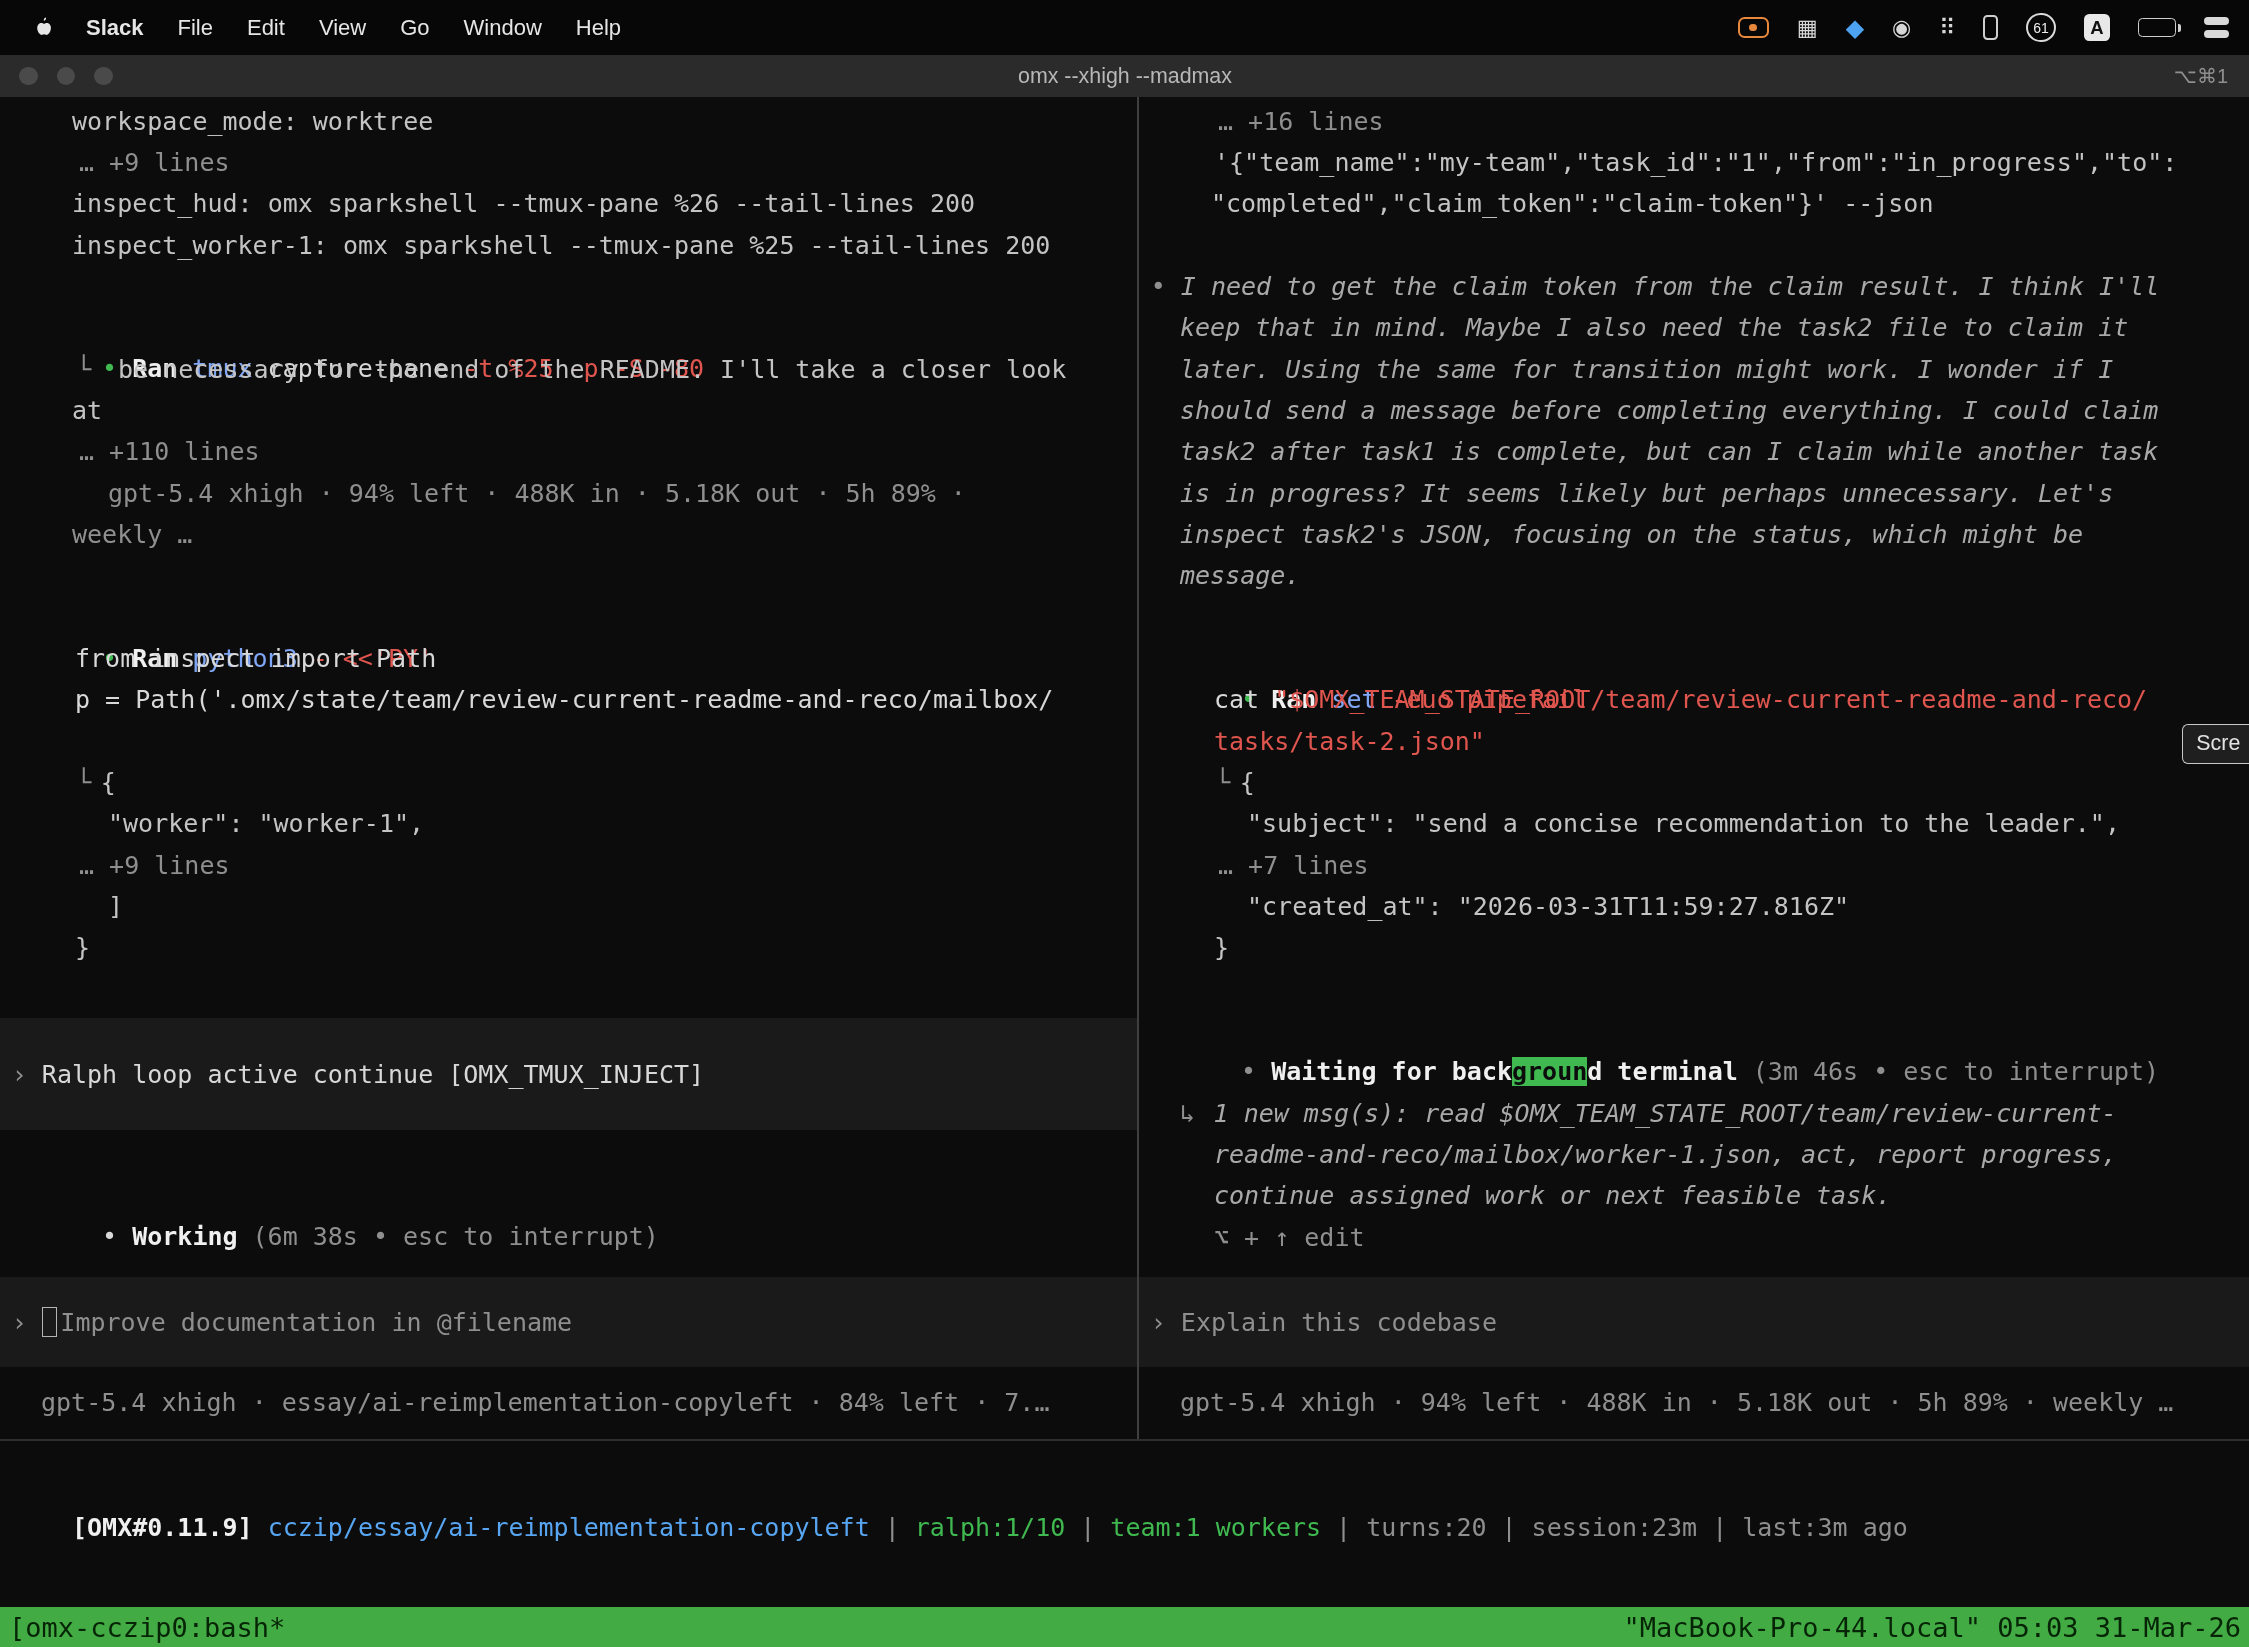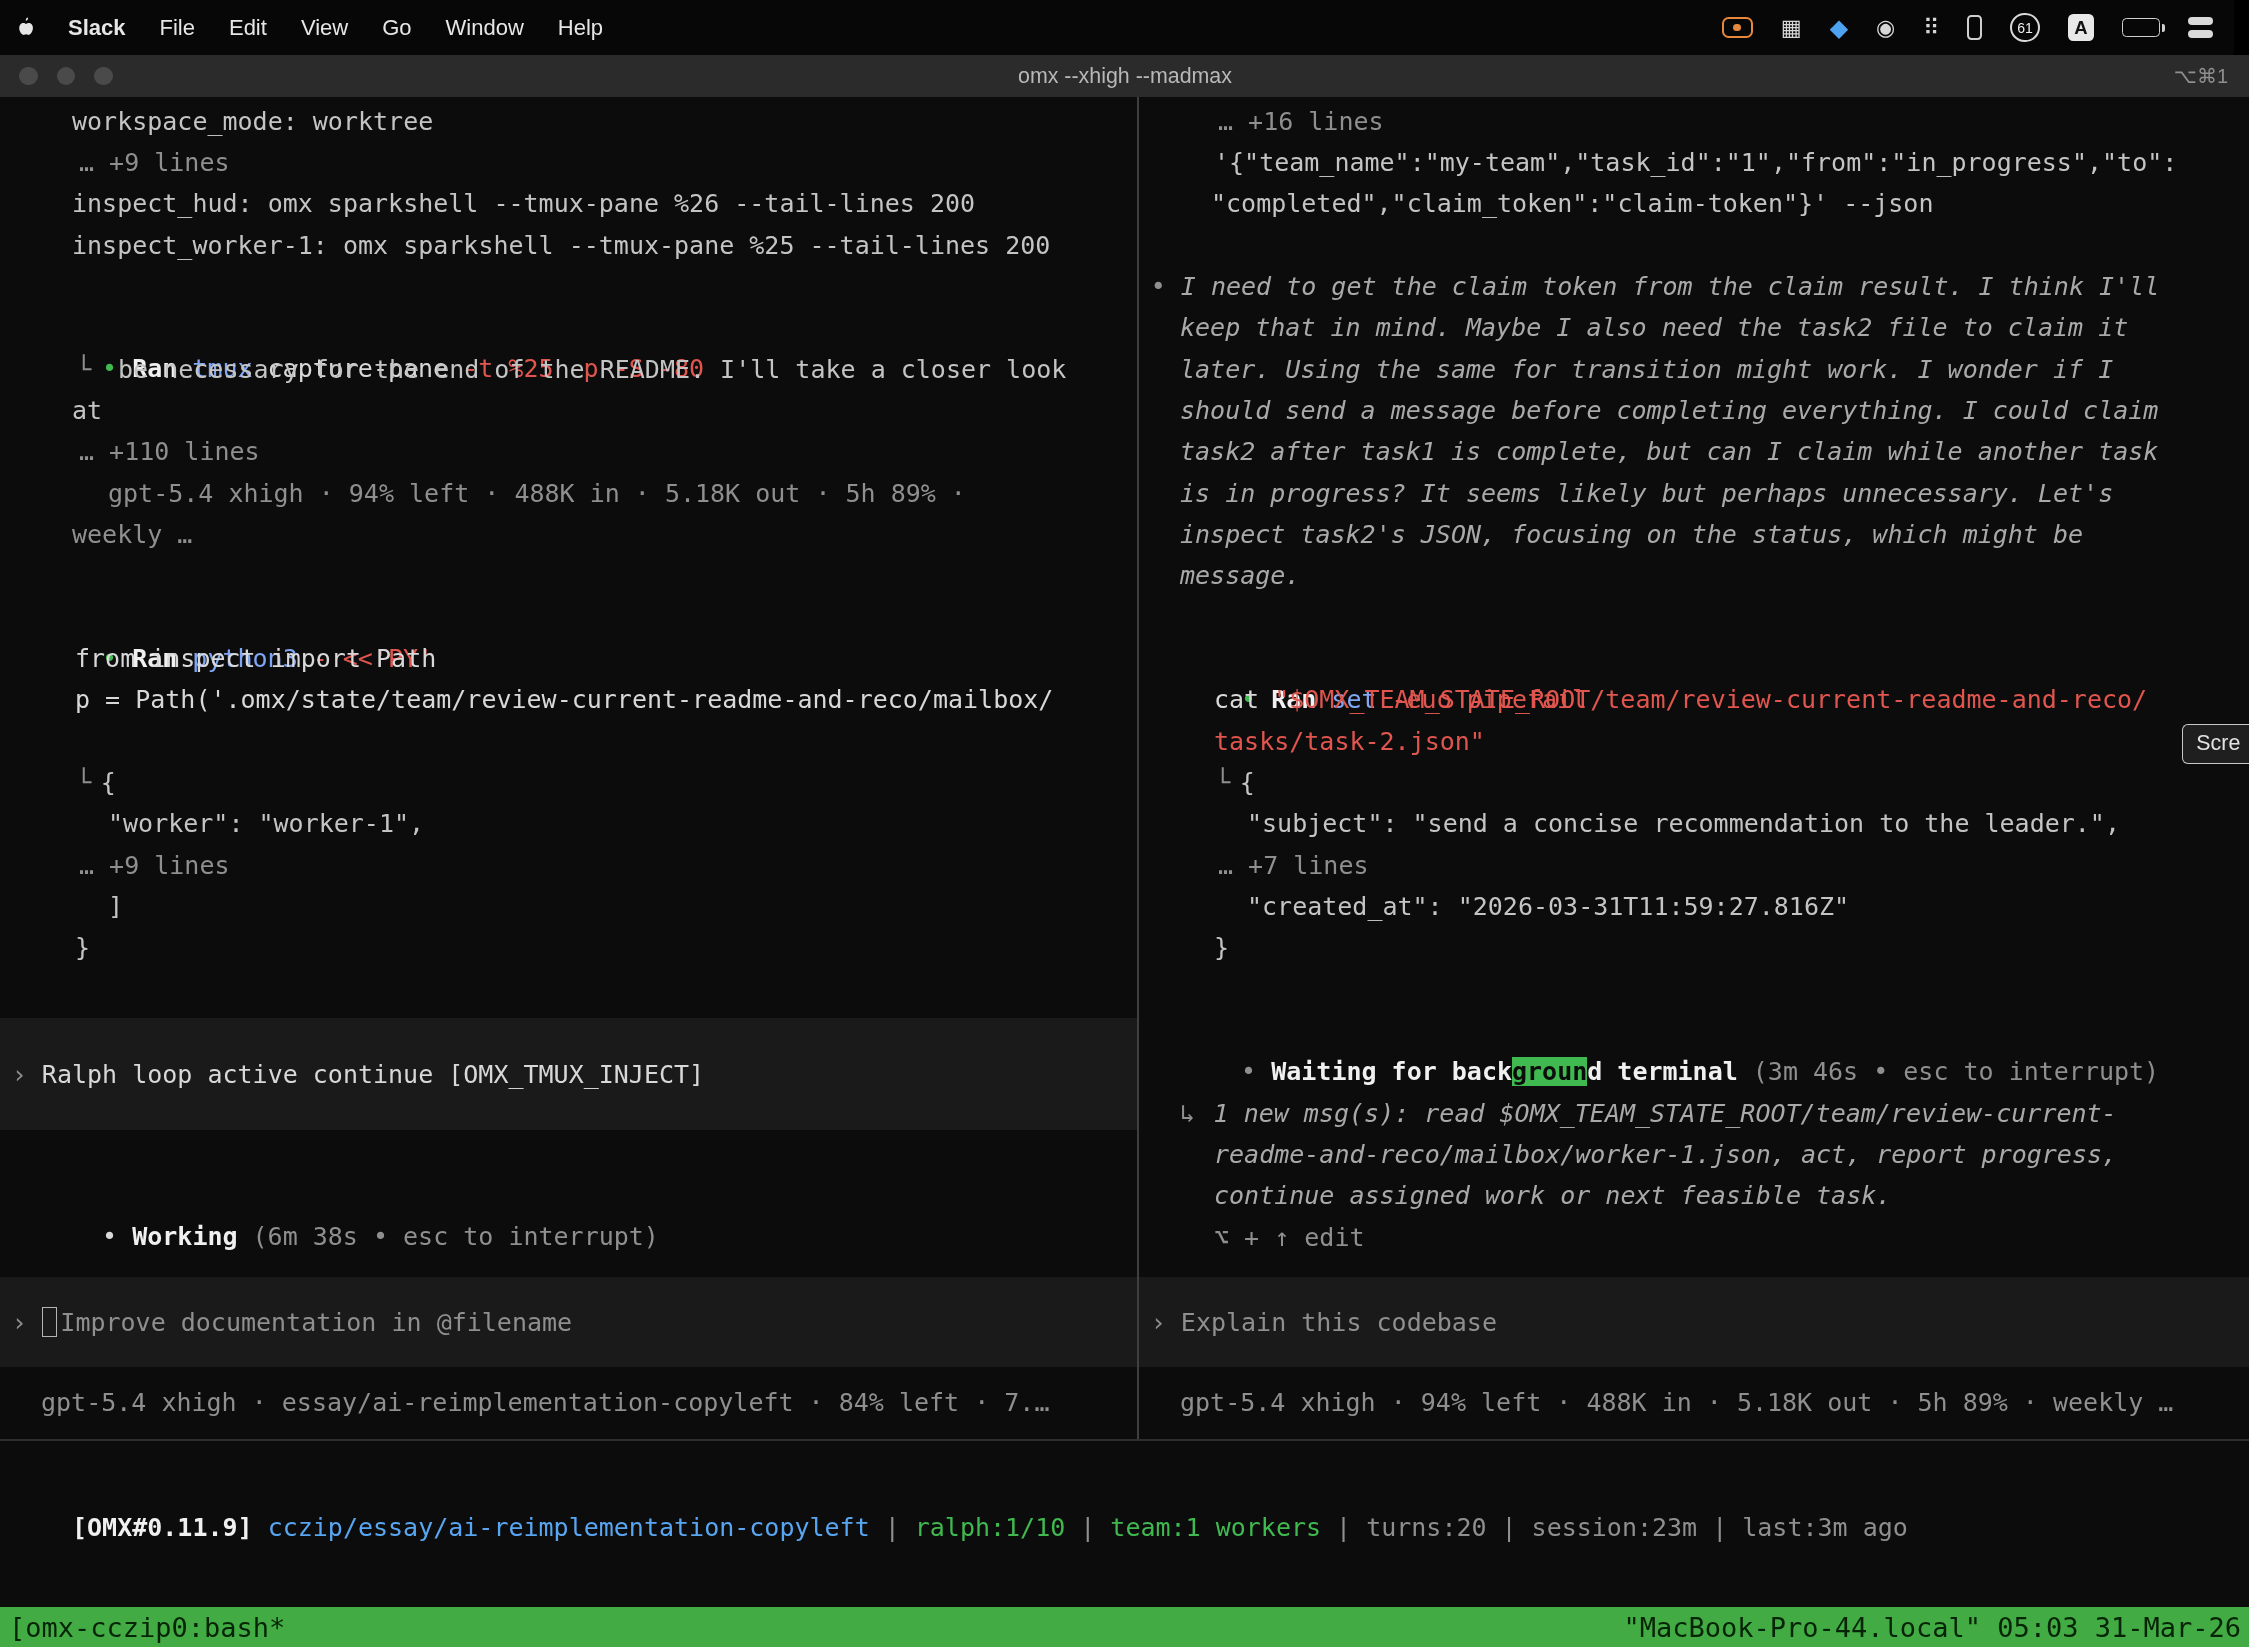--- a/index.html
+++ b/index.html
@@ -1,22 +1,22 @@
 <!DOCTYPE html>
 <html style="font-size:11.8px"><head>
 <meta charset="utf-8">
 <style>
   * { margin:0; padding:0; box-sizing:border-box; }
   html,body { width:2250px; height:1648px; background:#000; overflow:hidden; }
   body { font-family:"DejaVu Sans Mono", monospace; position:relative; }
 
   
-  .menubar { position:absolute; top:0; left:0; right:16px; height:55px; background:#070707;
+  .menubar { position:absolute; top:0; left:0; right:0; height:55px; background:#070707;
              display:flex; align-items:center; color:#e6e6e6;
-             font-family:"Liberation Sans", sans-serif; font-size:22px; padding-left:15px; }
+             font-family:"Liberation Sans", sans-serif; font-size:22px; padding-left:33px; }
   .mb-left { display:flex; align-items:center; gap:34px; }
   .mb-app { font-weight:bold; }
   .mb-item { cursor:default; }
   .mb-icons { margin-left:auto; display:flex; align-items:center; gap:28px; padding-right:20.7px; }
   .glyph-icon { font-size:22px; color:#d6d6d6; font-family:"DejaVu Sans", sans-serif; }
   .rec-icon { width:31px; height:20.7px; border:2.2px solid #e8883c; border-radius:6.6px; position:relative; }
   .rec-icon::after { content:""; position:absolute; width:7.4px; height:7.4px; background:#e8883c;
                      border-radius:50%; top:4.4px; left:9.6px; }
   .device-icon { width:14.8px; height:25px; border:2.2px solid #cfcfcf; border-radius:4.4px; }
   .badge-icon { width:29.5px; height:29.5px; border:2.2px solid #d9d9d9; border-radius:50%;

